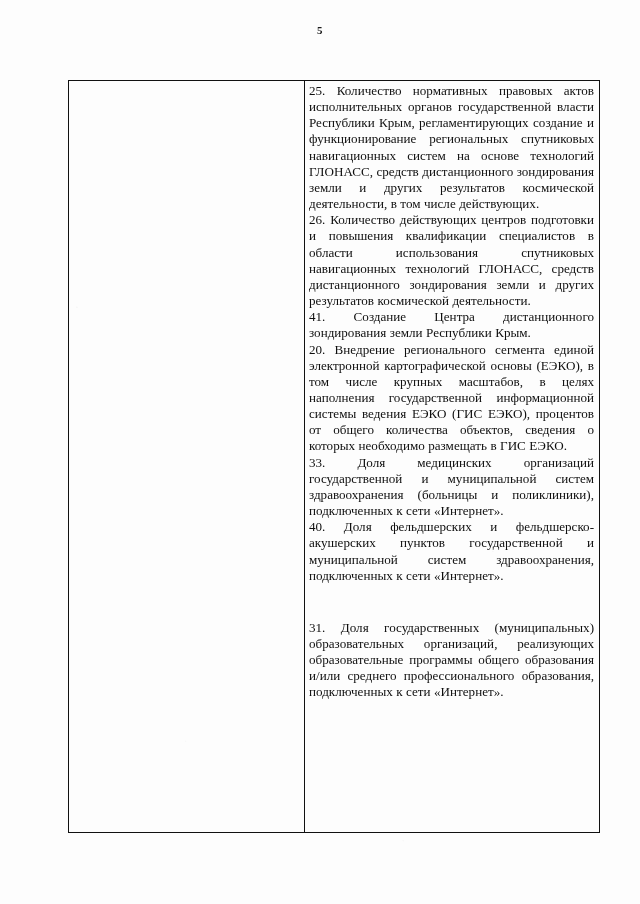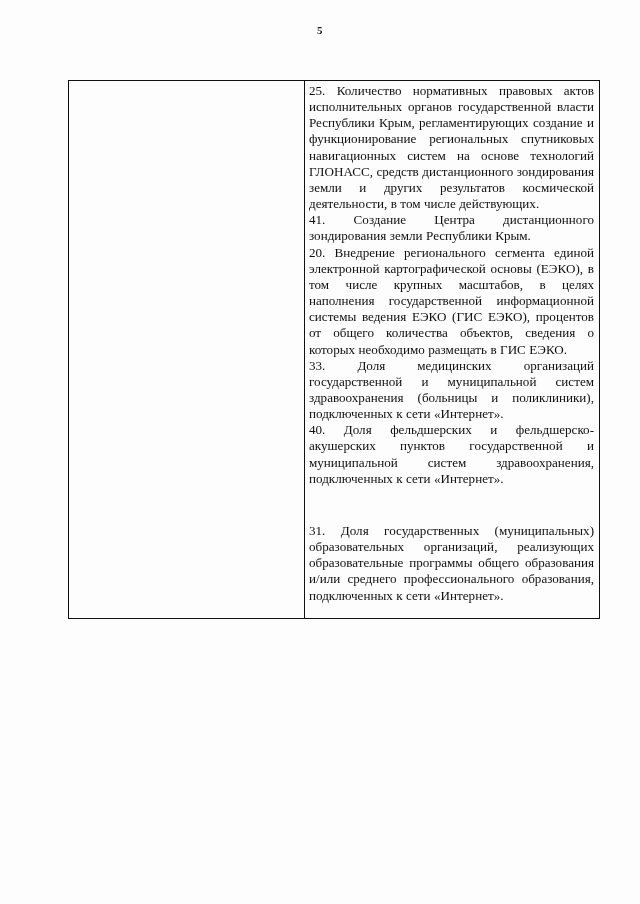--- a/index.html
+++ b/index.html
@@ -44,21 +44,21 @@
     letter-spacing: 0.3px;
     color: #1a1a1a;
     z-index: 2;
   }
 
   .doc-table {
     position: absolute;
     left: 68px;
     top: 80px;
     width: 532px;
-    height: 539px;
+    height: 753px;
     border: 1.2px solid #111111;
     box-sizing: border-box;
     display: flex;
     z-index: 2;
     background: transparent;
   }
 
   .col-left {
     width: 236px;
     box-sizing: border-box;
@@ -92,20 +92,21 @@
 <div class="page-surface"></div>
 
 <div class="page-number">5</div>
 
 <div class="doc-table">
 
   <div class="col-left"></div>
 
   <div class="col-right">
     <p class="para">25. Количество нормативных правовых актов исполнительных органов государственной власти Республики Крым, регламентирующих создание и функционирование региональных спутниковых навигационных систем на основе технологий ГЛОНАСС, средств дистанционного зондирования земли и других результатов космической деятельности, в том числе действующих.</p>
+    <p class="para">26. Количество действующих центров подготовки и повышения квалификации специалистов в области использования спутниковых навигационных технологий ГЛОНАСС, средств дистанционного зондирования земли и других результатов космической деятельности.</p>
     <p class="para">41. Создание Центра дистанционного зондирования земли Республики Крым.</p>
     <p class="para">20. Внедрение регионального сегмента единой электронной картографической основы (ЕЭКО), в том числе крупных масштабов, в целях наполнения государственной информационной системы ведения ЕЭКО (ГИС ЕЭКО), процентов от общего количества объектов, сведения о которых необходимо размещать в ГИС ЕЭКО.</p>
     <p class="para">33. Доля медицинских организаций государственной и муниципальной систем здравоохранения (больницы и поликлиники), подключенных к сети «Интернет».</p>
     <p class="para">40. Доля фельдшерских и фельдшерско-акушерских пунктов государственной и муниципальной систем здравоохранения, подключенных к сети «Интернет».</p>
     <p class="para">31. Доля государственных (муниципальных) образовательных организаций, реализующих образовательные программы общего образования и/или среднего профессионального образования, подключенных к сети «Интернет».</p>
   </div>
 
 </div>
 
 </body></html>

